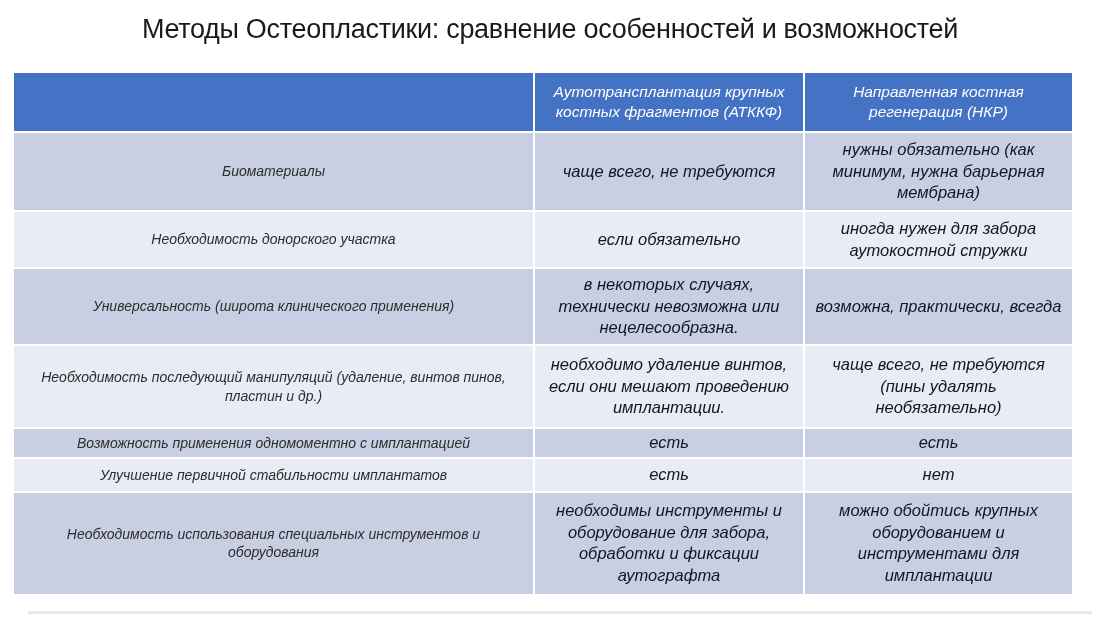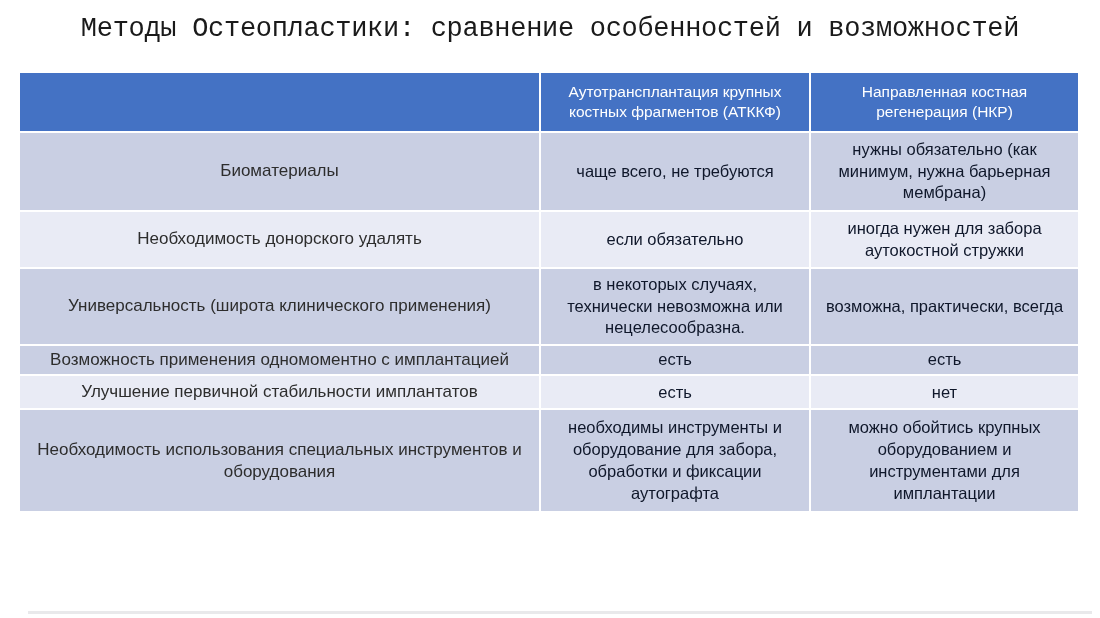--- a/index.html
+++ b/index.html
@@ -19,29 +19,29 @@
     position: absolute;
     top: 14px;
     left: 0;
     width: 100%;
     text-align: center;
     font-size: 27px;
     font-weight: 400;
     color: #1a1a1a;
     letter-spacing: -0.3px;
     margin: 0;
-    font-family: Liberation Mono, monospace;
   }
   table.compare {
     position: absolute;
-    left: 18px;
+    left: 12px;
     top: 71px;
     width: 1060px;
     border-collapse: collapse;
     table-layout: fixed;
+    font-style: italic;
   }
   col.c1 { width: 521px; }
   col.c2 { width: 270px; }
   col.c3 { width: 269px; }
 
   th, td {
     border: 2px solid #ffffff;
     text-align: center;
     vertical-align: middle;
     padding: 3px 10px;
@@ -52,21 +52,21 @@
     background: #4472C4;
     color: #ffffff;
     font-weight: 400;
     font-size: 15.5px;
     height: 52px;
   }
   tbody tr.band-dark  td { background: #C9CFE3; }
   tbody tr.band-light td { background: #E9EBF5; }
 
   td.rowlabel {
-    font-size: 17px;
+    font-size: 14px;
     color: #2d2d2d;
   }
   td.cellval {
     font-size: 16.5px;
     color: #0f172a;
   }
   tr.r1 { height: 79px; }
   tr.r2 { height: 57px; }
   tr.r3 { height: 77px; }
   tr.r4 { height: 83px; }
@@ -103,28 +103,33 @@
         <th>Направленная костная регенерация (НКР)</th>
       </tr>
     </thead>
     <tbody>
       <tr class="band-dark r1">
         <td class="rowlabel">Биоматериалы</td>
         <td class="cellval">чаще всего, не требуются</td>
         <td class="cellval">нужны обязательно (как минимум, нужна барьерная мембрана)</td>
       </tr>
       <tr class="band-light r2">
-        <td class="rowlabel">Необходимость донорского удалять</td>
+        <td class="rowlabel">Необходимость донорского участка</td>
         <td class="cellval">если обязательно</td>
         <td class="cellval">иногда нужен для забора аутокостной стружки</td>
       </tr>
       <tr class="band-dark r3">
         <td class="rowlabel">Универсальность (широта клинического применения)</td>
         <td class="cellval">в некоторых случаях, технически невозможна или нецелесообразна.</td>
         <td class="cellval">возможна, практически, всегда</td>
+      </tr>
+      <tr class="band-light r4">
+        <td class="rowlabel">Необходимость последующий манипуляций (удаление, винтов пинов, пластин и др.)</td>
+        <td class="cellval">необходимо удаление винтов, если они мешают проведению имплантации.</td>
+        <td class="cellval">чаще всего, не требуются (пины удалять необязательно)</td>
       </tr>
       <tr class="band-dark r5">
         <td class="rowlabel">Возможность применения одномоментно с имплантацией</td>
         <td class="cellval">есть</td>
         <td class="cellval">есть</td>
       </tr>
       <tr class="band-light r6">
         <td class="rowlabel">Улучшение первичной стабильности имплантатов</td>
         <td class="cellval">есть</td>
         <td class="cellval">нет</td>

